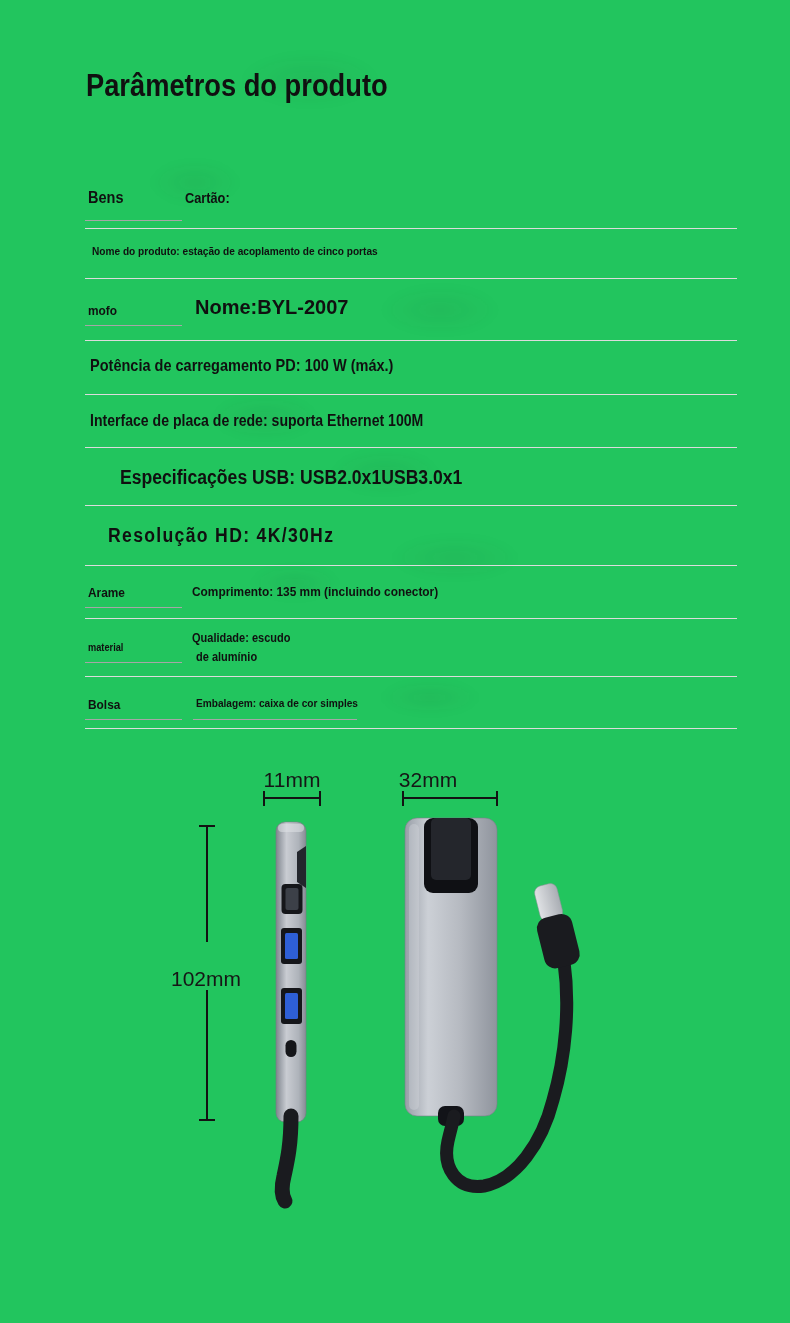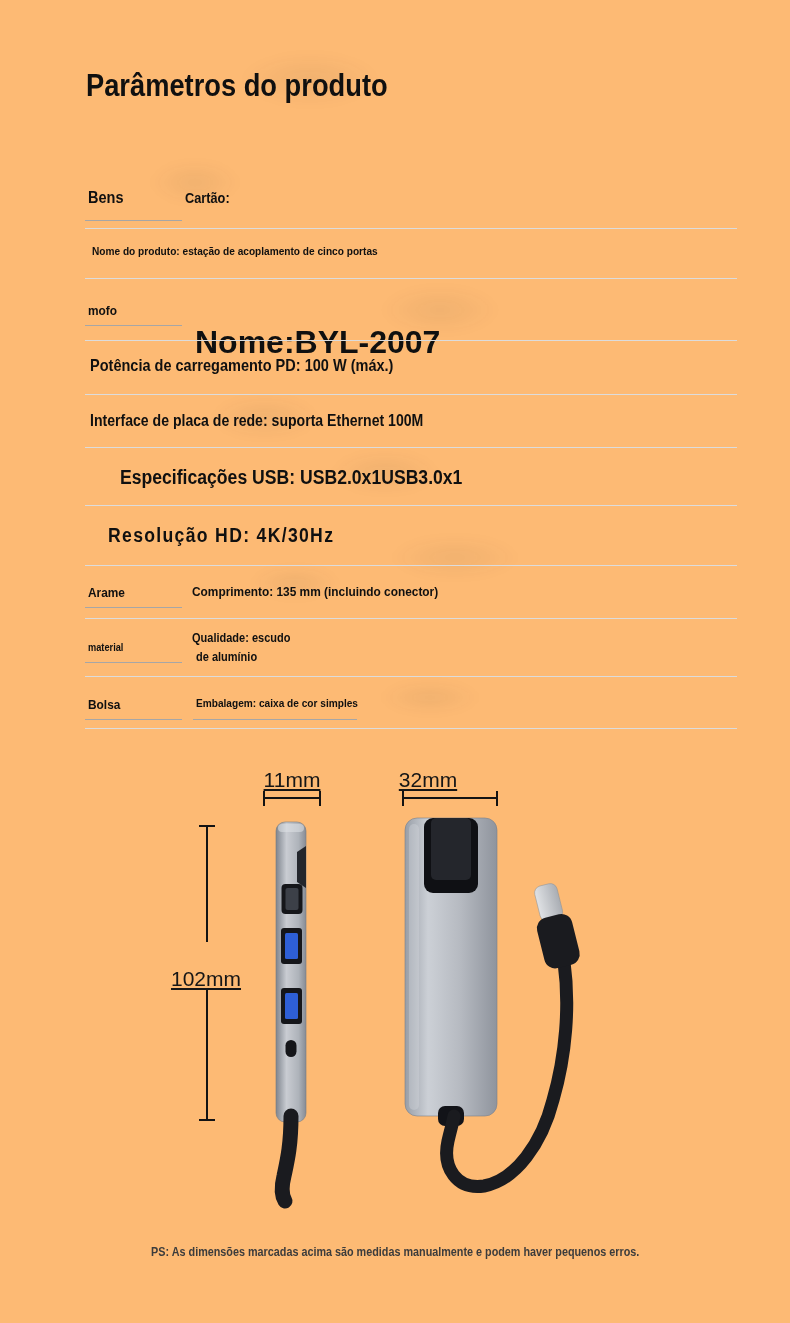--- a/index.html
+++ b/index.html
@@ -1,30 +1,30 @@
 <!DOCTYPE html>
 <html><head>
 <meta charset="utf-8">
 <style>
   html, body { margin: 0; padding: 0; background: #ffffff; }
   .canvas {
     position: relative; width: 790px; height: 1323px;
-    background: #fdba74; overflow: hidden;
+    background: #22c55e; overflow: hidden;
     font-family: "Liberation Sans", sans-serif; color: #101010;
   }
   .abs { position: absolute; white-space: nowrap; }
   .b { font-weight: 700; }
   .cond { display: inline-block; transform: scaleX(0.88); transform-origin: 0 0; }
   .divider { position: absolute; left: 85px; width: 652px; height: 1px; background: #dcdcdc; }
   .ulabel { position: absolute; height: 1px; background: #a6a6a6; }
   .smudge {
     position: absolute; filter: blur(4px); border-radius: 50%;
     background: radial-gradient(closest-side, rgba(40,40,40,0.06), rgba(40,40,40,0));
   }
-  .dimlabel { position: absolute; font-size: 21px; color: #161616; text-align: center; white-space: nowrap; text-decoration: underline; }
+  .dimlabel { position: absolute; font-size: 21px; color: #161616; text-align: center; white-space: nowrap; }
 </style>
 </head>
 <body>
 
 <div class="canvas">
 
   <div class="smudge" style="left:240px;top:52px;width:140px;height:55px;"></div>
   <div class="smudge" style="left:150px;top:160px;width:90px;height:45px;"></div>
   <div class="smudge" style="left:380px;top:285px;width:120px;height:50px;"></div>
   <div class="smudge" style="left:210px;top:395px;width:110px;height:45px;"></div>
@@ -39,21 +39,21 @@
 
     <div class="abs b cond" style="left:88px;top:188px;font-size:16.5px;">Bens</div>
     <div class="abs b cond" style="left:185px;top:190px;font-size:14.5px;">Cartão:</div>
     <div class="ulabel" style="left:85px;top:220px;width:97px;"></div>
     <div class="divider" style="top:228px;"></div>
 
     <div class="abs b cond" style="left:92px;top:245px;font-size:11.5px;">Nome do produto: estação de acoplamento de cinco portas</div>
     <div class="divider" style="top:278px;"></div>
 
     <div class="abs b cond" style="left:88px;top:303px;font-size:13.5px;">mofo</div>
-    <div class="abs b" style="left:195px;top:296px;font-size:32px;margin-top:28px;">Nome:BYL-2007</div>
+    <div class="abs b" style="left:195px;top:296px;font-size:20px;">Nome:BYL-2007</div>
     <div class="ulabel" style="left:85px;top:325px;width:97px;"></div>
     <div class="divider" style="top:340px;"></div>
 
     <div class="abs b cond" style="left:90px;top:356px;font-size:16.5px;">Potência de carregamento PD: 100 W (máx.)</div>
     <div class="divider" style="top:394px;"></div>
 
     <div class="abs b cond" style="left:90px;top:412px;font-size:16px;">Interface de placa de rede: suporta Ethernet 100M</div>
     <div class="divider" style="top:447px;"></div>
 
     <div class="abs b cond" style="left:120px;top:466px;font-size:20px;">Especificações USB: USB2.0x1USB3.0x1</div>
@@ -147,17 +147,14 @@
         <path d="M564 962 C570 1005 566 1055 553 1100 C542 1143 516 1180 484 1186 C457 1190 442 1168 448 1141 C451 1128 453 1122 454 1116" stroke="#1a1b1f" stroke-width="13" stroke-linecap="round" fill="none"></path>
         <g transform="rotate(-14 552 918)">
           <rect x="541" y="884" width="23" height="36" rx="7" fill="url(#gMetal)" stroke="#8d9298" stroke-width="0.5"></rect>
           <rect x="534.5" y="916" width="36" height="52" rx="11" fill="#1a1b1f"></rect>
         </g>
       </g>
     </svg>
 
   </div>
 
-  <div class="abs" style="left:0;right:0;top:1242px;text-align:center;">
-    <span class="b" style="display:inline-block;transform:scaleX(0.9);font-size:12px;color:#3c3c3c;">PS: As dimensões marcadas acima são medidas manualmente e podem haver pequenos erros.</span>
-  </div>
 
 </div>
 
 </body></html>

